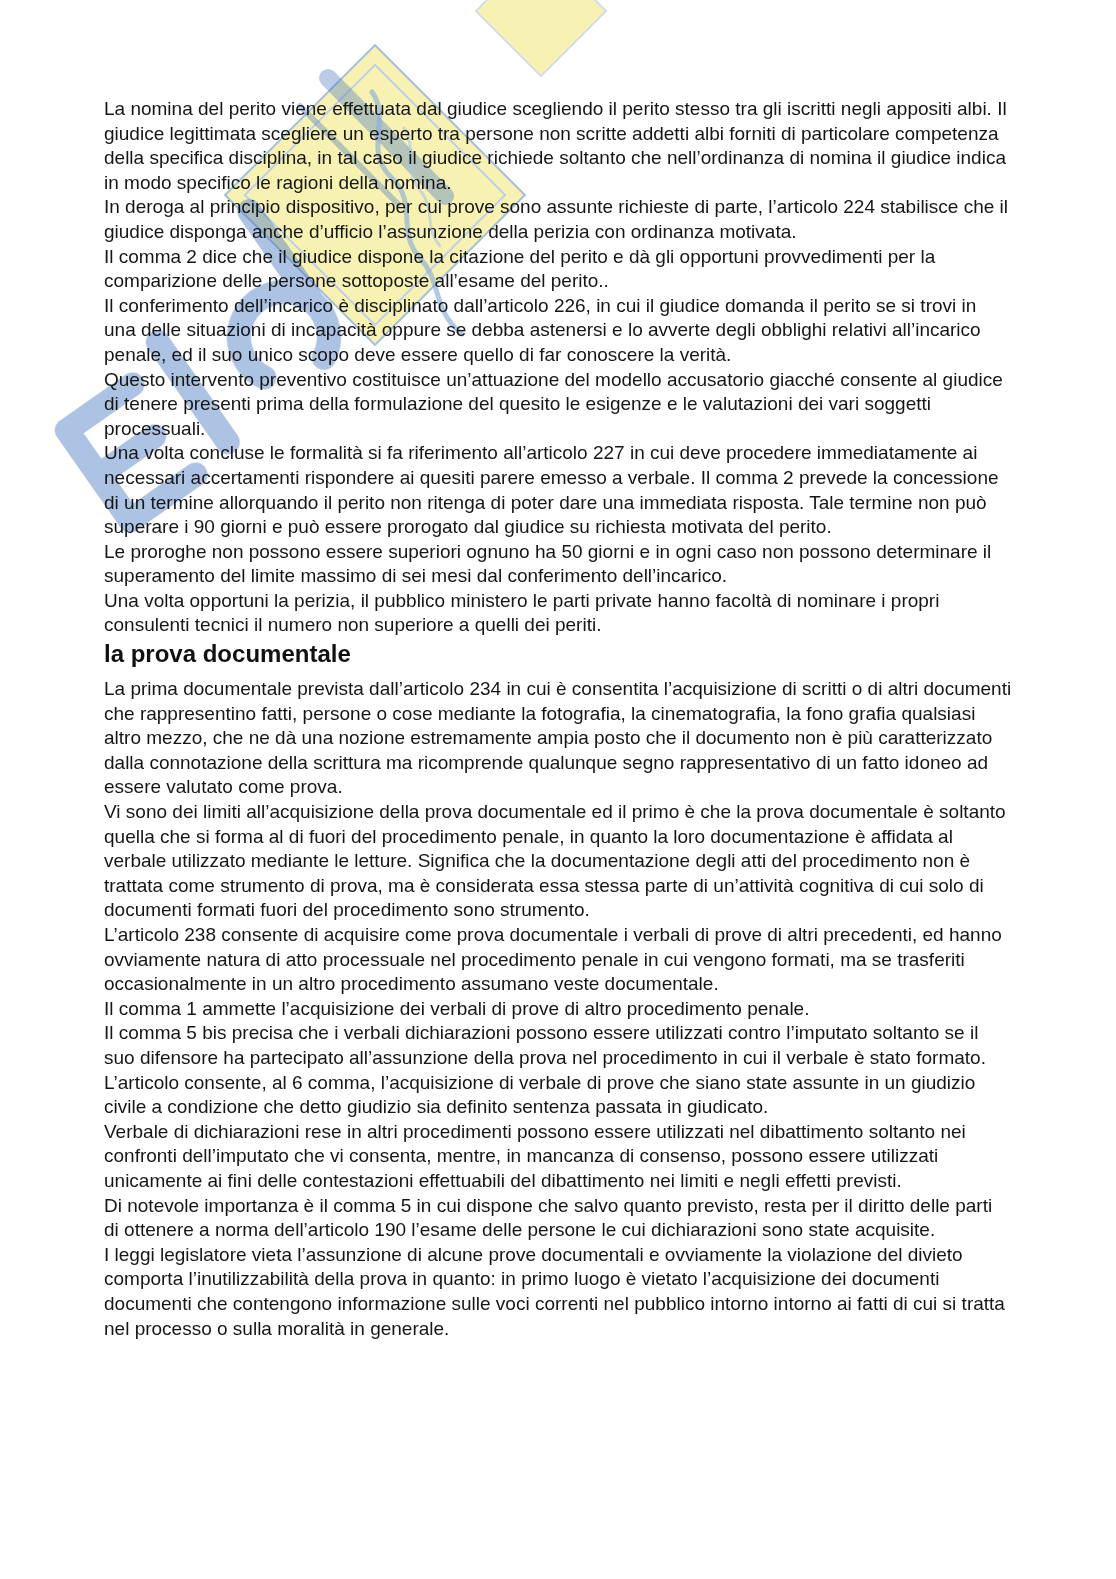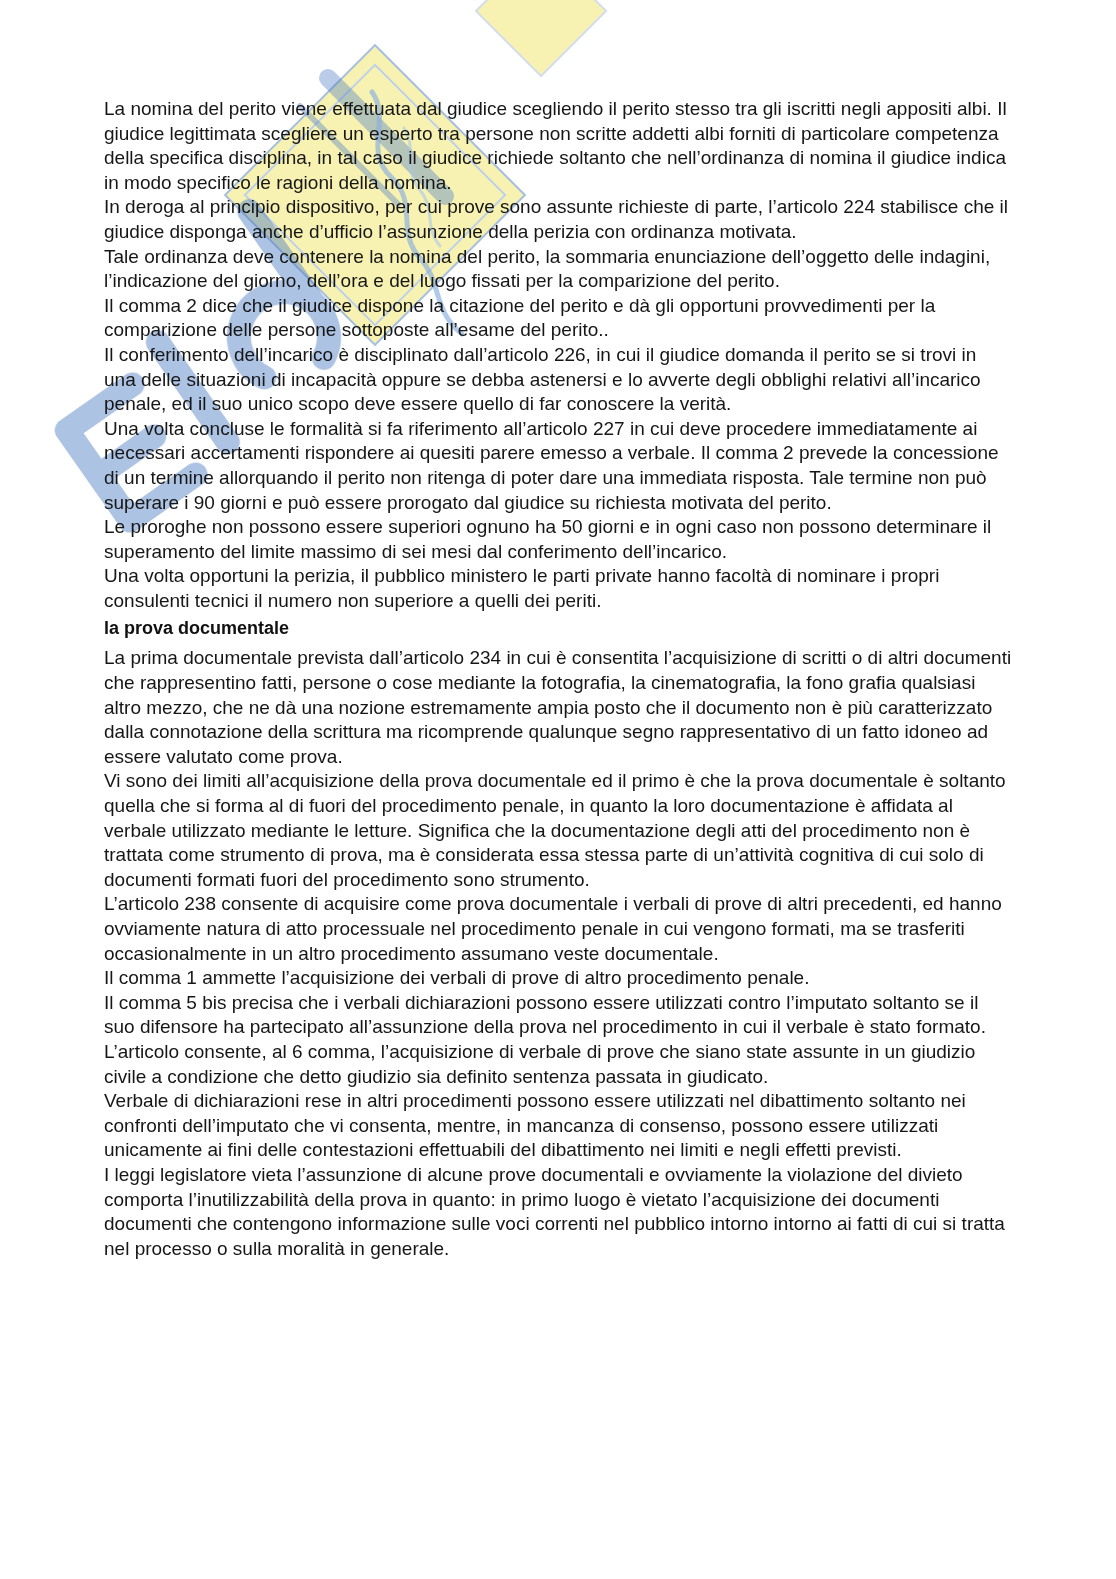--- a/index.html
+++ b/index.html
@@ -24,22 +24,22 @@
     top: 97px;
     width: 908px;
     z-index: 1;
     color: #161616;
     font-size: 19px;
     line-height: 24.6px;
     text-align: left;
   }
   .para { margin: 0; }
   .heading {
-    margin: 1px 0 3px 0;
-    font-size: 18px;
+    margin: 1px 0 9px 0;
+    font-size: 24px;
     line-height: 29px;
     font-weight: 700;
     color: #111111;
   }
 </style>
 </head>
 <body>
 
 <div class="page">
 
@@ -67,30 +67,31 @@
       <path d="M345,395 L345,285"></path>
     </g>
 
     <path d="M372,92 C392,120 362,150 392,178 C418,203 396,232 420,258 C442,282 432,310 462,334" fill="none" stroke="#88aede" stroke-width="5" stroke-linecap="round" opacity="0.65"></path>
     <path d="M404,128 C418,150 402,168 420,190 C436,210 424,228 440,246" fill="none" stroke="#a9c6ea" stroke-width="3" stroke-linecap="round" opacity="0.6"></path>
   </svg>
 
   <div class="content">
       <p class="para">La nomina del perito viene effettuata dal giudice scegliendo il perito stesso tra gli iscritti negli appositi albi. Il giudice legittimata scegliere un esperto tra persone non scritte addetti albi forniti di particolare competenza della specifica disciplina, in tal caso il giudice richiede soltanto che nell’ordinanza di nomina il giudice indica in modo specifico le ragioni della nomina.</p>
       <p class="para">In deroga al principio dispositivo, per cui prove sono assunte richieste di parte, l’articolo 224 stabilisce che il giudice disponga anche d’ufficio l’assunzione della perizia con ordinanza motivata.</p>
-      <p class="para">Tale ordinanza deve contenere la nomina del perito, la sommaria enunciazione dell’oggetto delle indagini, l’indicazione del giorno, dell’ora e del luogo fissati per la comparizione del perito.</p>
       <p class="para">Il comma 2 dice che il giudice dispone la citazione del perito e dà gli opportuni provvedimenti per la comparizione delle persone sottoposte all’esame del perito..</p>
       <p class="para">Il conferimento dell’incarico è disciplinato dall’articolo 226, in cui il giudice domanda il perito se si trovi in una delle situazioni di incapacità oppure se debba astenersi e lo avverte degli obblighi relativi all’incarico penale, ed il suo unico scopo deve essere quello di far conoscere la verità.</p>
+      <p class="para">Questo intervento preventivo costituisce un’attuazione del modello accusatorio giacché consente al giudice di tenere presenti prima della formulazione del quesito le esigenze e le valutazioni dei vari soggetti processuali.</p>
       <p class="para">Una volta concluse le formalità si fa riferimento all’articolo 227 in cui deve procedere immediatamente ai necessari accertamenti rispondere ai quesiti parere emesso a verbale. Il comma 2 prevede la concessione di un termine allorquando il perito non ritenga di poter dare una immediata risposta. Tale termine non può superare i 90 giorni e può essere prorogato dal giudice su richiesta motivata del perito.</p>
       <p class="para">Le proroghe non possono essere superiori ognuno ha 50 giorni e in ogni caso non possono determinare il superamento del limite massimo di sei mesi dal conferimento dell’incarico.</p>
       <p class="para">Una volta opportuni la perizia, il pubblico ministero le parti private hanno facoltà di nominare i propri consulenti tecnici il numero non superiore a quelli dei periti.</p>
       <h2 class="heading">la prova documentale</h2>
       <p class="para">La prima documentale prevista dall’articolo 234 in cui è consentita l’acquisizione di scritti o di altri documenti che rappresentino fatti, persone o cose mediante la fotografia, la cinematografia, la fono grafia qualsiasi altro mezzo, che ne dà una nozione estremamente ampia posto che il documento non è più caratterizzato dalla connotazione della scrittura ma ricomprende qualunque segno rappresentativo di un fatto idoneo ad essere valutato come prova.</p>
       <p class="para">Vi sono dei limiti all’acquisizione della prova documentale ed il primo è che la prova documentale è soltanto quella che si forma al di fuori del procedimento penale, in quanto la loro documentazione è affidata al verbale utilizzato mediante le letture. Significa che la documentazione degli atti del procedimento non è trattata come strumento di prova, ma è considerata essa stessa parte di un’attività cognitiva di cui solo di documenti formati fuori del procedimento sono strumento.</p>
       <p class="para">L’articolo 238 consente di acquisire come prova documentale i verbali di prove di altri precedenti, ed hanno ovviamente natura di atto processuale nel procedimento penale in cui vengono formati, ma se trasferiti occasionalmente in un altro procedimento assumano veste documentale.</p>
       <p class="para">Il comma 1 ammette l’acquisizione dei verbali di prove di altro procedimento penale.</p>
       <p class="para">Il comma 5 bis precisa che i verbali dichiarazioni possono essere utilizzati contro l’imputato soltanto se il suo difensore ha partecipato all’assunzione della prova nel procedimento in cui il verbale è stato formato.</p>
       <p class="para">L’articolo consente, al 6 comma, l’acquisizione di verbale di prove che siano state assunte in un giudizio civile a condizione che detto giudizio sia definito sentenza passata in giudicato.</p>
       <p class="para">Verbale di dichiarazioni rese in altri procedimenti possono essere utilizzati nel dibattimento soltanto nei confronti dell’imputato che vi consenta, mentre, in mancanza di consenso, possono essere utilizzati unicamente ai fini delle contestazioni effettuabili del dibattimento nei limiti e negli effetti previsti.</p>
+      <p class="para">Di notevole importanza è il comma 5 in cui dispone che salvo quanto previsto, resta per il diritto delle parti di ottenere a norma dell’articolo 190 l’esame delle persone le cui dichiarazioni sono state acquisite.</p>
       <p class="para">I leggi legislatore vieta l’assunzione di alcune prove documentali e ovviamente la violazione del divieto comporta l’inutilizzabilità della prova in quanto: in primo luogo è vietato l’acquisizione dei documenti documenti che contengono informazione sulle voci correnti nel pubblico intorno intorno ai fatti di cui si tratta nel processo o sulla moralità in generale.</p>
     </div>
 
 </div>
 
 </body></html>

